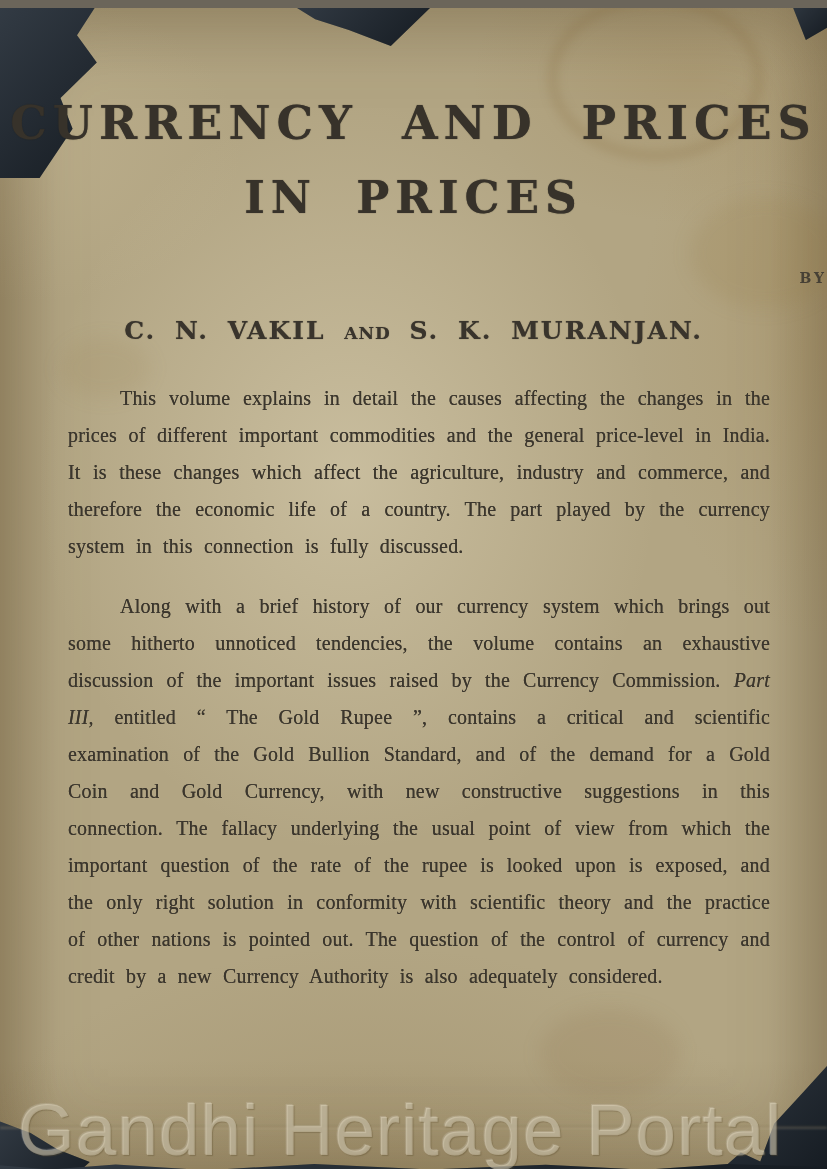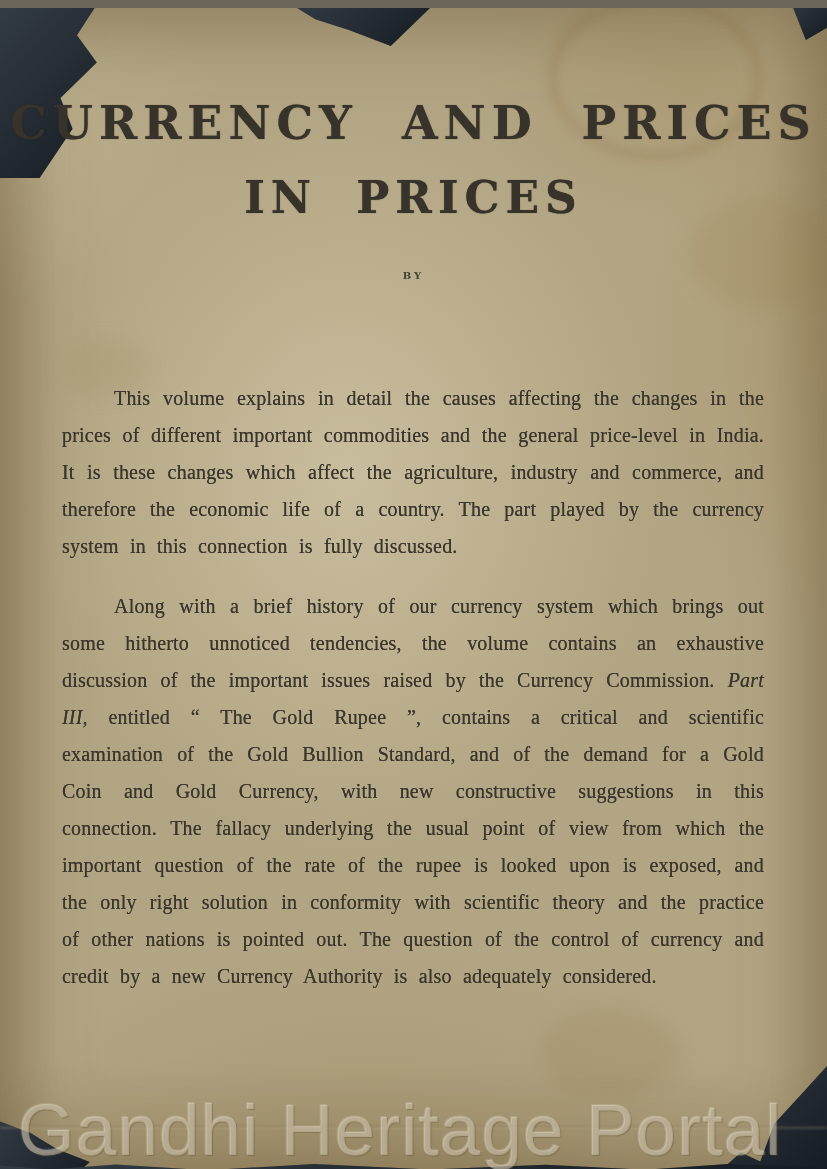--- a/index.html
+++ b/index.html
@@ -47,33 +47,33 @@
     background:linear-gradient(180deg, rgba(90,72,40,0.25), rgba(230,220,190,0.25));filter:blur(1px);}
   
   .title{
     position:absolute;left:0;width:827px;text-align:center;
     font-family:"DejaVu Serif", serif;font-weight:bold;color:#37322a;
     text-shadow:0 0 1px rgba(44,40,32,0.7);
   }
   .title-1{top:88px;font-size:46px;letter-spacing:6px;word-spacing:22px;}
   .title-2{top:164px;font-size:44px;letter-spacing:6px;word-spacing:18px;}
   .byline{
-    position:absolute;top:262px;left:0;width:827px;text-align:center;
+    position:absolute;top:262px;left:0;width:827px;text-align:right;
     font-family:"DejaVu Serif", serif;font-weight:bold;
-    font-size:10px;letter-spacing:3px;color:#464035;
+    font-size:14px;letter-spacing:3px;color:#464035;
   }
   .authors{
     position:absolute;top:308px;left:0;width:827px;text-align:center;
     font-family:"DejaVu Serif", serif;font-weight:bold;
     font-size:25px;letter-spacing:2px;word-spacing:8px;color:#39342c;
     text-shadow:0 0 1px rgba(44,40,32,0.6);
   }
   .authors .small-and{font-size:17px;letter-spacing:1px;}
   .body-text{
-    position:absolute;left:62px;top:372px;width:702px;
+    position:absolute;left:68px;top:372px;width:702px;
     font-size:20px;line-height:37px;text-align:justify;
     word-spacing:6px;letter-spacing:0.2px;color:#3b362d;
     text-shadow:0 0 0.6px rgba(52,47,39,0.85);
   }
   .body-text p{margin:0 0 23px 0;text-indent:52px;}
   .italic{font-style:italic;}
   
   .watermark{
     position:absolute;left:18px;bottom:6px;width:820px;
     font-family:"Liberation Sans", sans-serif;
@@ -98,20 +98,25 @@
   <div class="stain-blob stain-a"></div>
   <div class="stain-blob stain-b"></div>
   <div class="stain-blob stain-c"></div>
   <div class="crease"></div>
 
   <div class="title title-1">CURRENCY AND PRICES</div>
   <div class="title title-2">IN PRICES</div>
 
   <div class="byline">BY</div>
 
+  <div class="authors">
+    <span>C. N. VAKIL</span>
+    <span class="small-and">AND</span>
+    <span>S. K. MURANJAN.</span>
+  </div>
 
   <div class="body-text">
     <p>This volume explains in detail the causes affecting the changes in the prices of different important commodities and the general price-level in India.  It is these changes which affect the agriculture, industry and commerce, and therefore the economic life of a country.  The part played by the currency system in this connection is fully discussed.</p>
     <p><span>Along with a brief history of our currency system which brings out some hitherto unnoticed tendencies, the volume contains an exhaustive discussion of the important issues raised by the Currency Commission.  </span><span class="italic">Part III,</span><span> entitled “ The Gold Rupee ”, contains a critical and scientific examination of the Gold Bullion Standard, and of the demand for a Gold Coin and Gold Currency, with new constructive suggestions in this connection.  The fallacy underlying the usual point of view from which the important question of the rate of the rupee is looked upon is exposed, and the only right solution in conformity with scientific theory and the practice of other nations is pointed out.  The question of the control of currency and credit by a new Currency Authority is also adequately considered.</span></p>
   </div>
 
   <div class="watermark">Gandhi Heritage Portal</div>
 
 </div>
 

